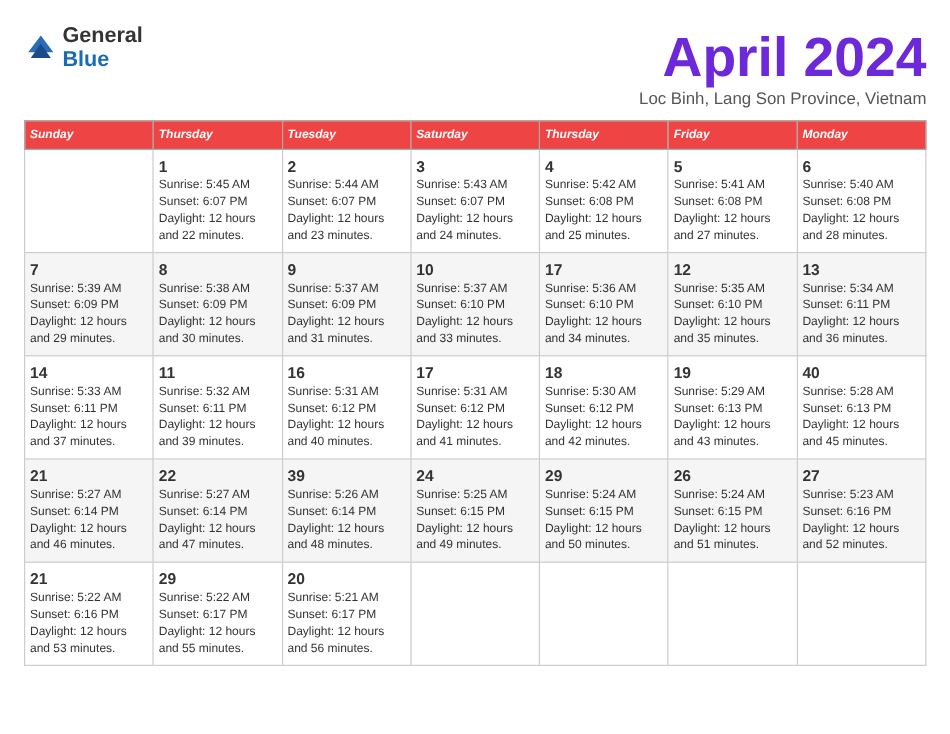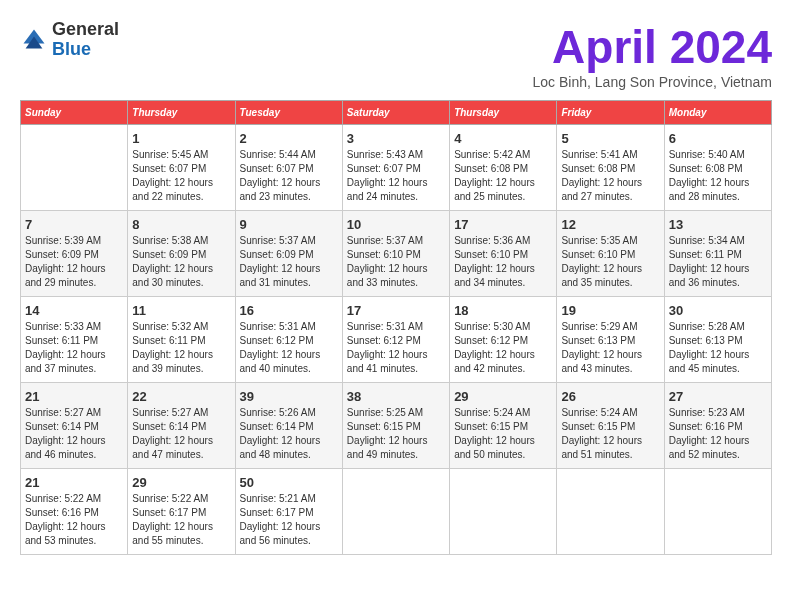--- a/index.html
+++ b/index.html
@@ -198,39 +198,39 @@
         </td>
         <td>
           <span class="day-number">18</span>
           <div class="day-info">Sunrise: 5:30 AM<br>Sunset: 6:12 PM<br>Daylight: 12 hours<br>and 42 minutes.</div>
         </td>
         <td>
           <span class="day-number">19</span>
           <div class="day-info">Sunrise: 5:29 AM<br>Sunset: 6:13 PM<br>Daylight: 12 hours<br>and 43 minutes.</div>
         </td>
         <td>
-          <span class="day-number">30</span>
+          <span class="day-number">40</span>
           <div class="day-info">Sunrise: 5:28 AM<br>Sunset: 6:13 PM<br>Daylight: 12 hours<br>and 45 minutes.</div>
         </td>
       </tr>
       <tr>
         <td>
           <span class="day-number">21</span>
           <div class="day-info">Sunrise: 5:27 AM<br>Sunset: 6:14 PM<br>Daylight: 12 hours<br>and 46 minutes.</div>
         </td>
         <td>
           <span class="day-number">22</span>
           <div class="day-info">Sunrise: 5:27 AM<br>Sunset: 6:14 PM<br>Daylight: 12 hours<br>and 47 minutes.</div>
         </td>
         <td>
           <span class="day-number">39</span>
           <div class="day-info">Sunrise: 5:26 AM<br>Sunset: 6:14 PM<br>Daylight: 12 hours<br>and 48 minutes.</div>
         </td>
         <td>
-          <span class="day-number">38</span>
+          <span class="day-number">24</span>
           <div class="day-info">Sunrise: 5:25 AM<br>Sunset: 6:15 PM<br>Daylight: 12 hours<br>and 49 minutes.</div>
         </td>
         <td>
           <span class="day-number">29</span>
           <div class="day-info">Sunrise: 5:24 AM<br>Sunset: 6:15 PM<br>Daylight: 12 hours<br>and 50 minutes.</div>
         </td>
         <td>
           <span class="day-number">26</span>
           <div class="day-info">Sunrise: 5:24 AM<br>Sunset: 6:15 PM<br>Daylight: 12 hours<br>and 51 minutes.</div>
         </td>
@@ -242,21 +242,21 @@
       <tr>
         <td>
           <span class="day-number">21</span>
           <div class="day-info">Sunrise: 5:22 AM<br>Sunset: 6:16 PM<br>Daylight: 12 hours<br>and 53 minutes.</div>
         </td>
         <td>
           <span class="day-number">29</span>
           <div class="day-info">Sunrise: 5:22 AM<br>Sunset: 6:17 PM<br>Daylight: 12 hours<br>and 55 minutes.</div>
         </td>
         <td>
-          <span class="day-number">50</span>
+          <span class="day-number">20</span>
           <div class="day-info">Sunrise: 5:21 AM<br>Sunset: 6:17 PM<br>Daylight: 12 hours<br>and 56 minutes.</div>
         </td>
         <td class="empty-cell"></td>
         <td class="empty-cell"></td>
         <td class="empty-cell"></td>
         <td class="empty-cell"></td>
       </tr>
     </tbody>
 </table>
 

